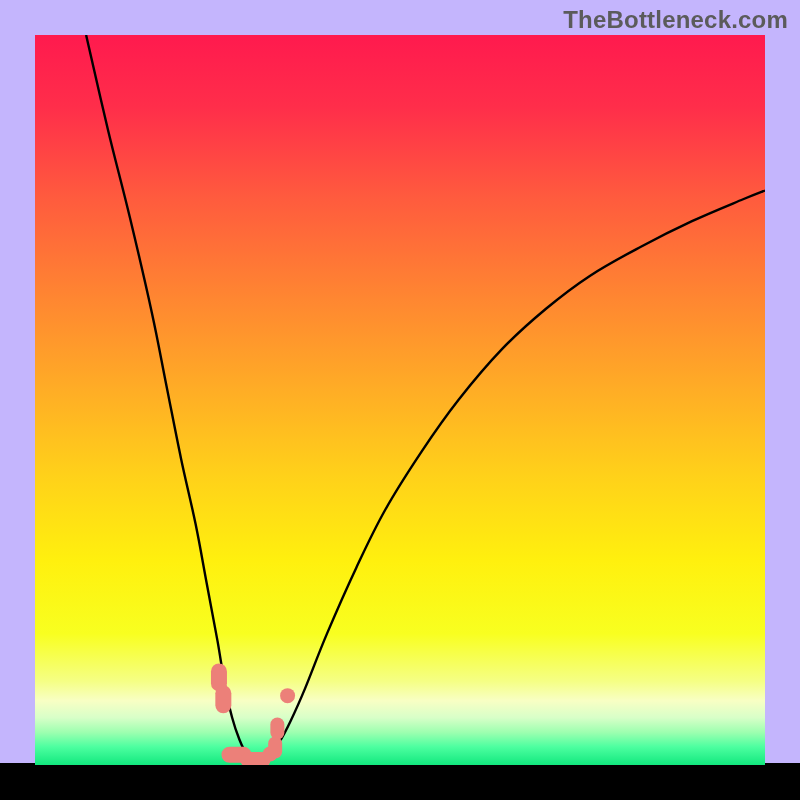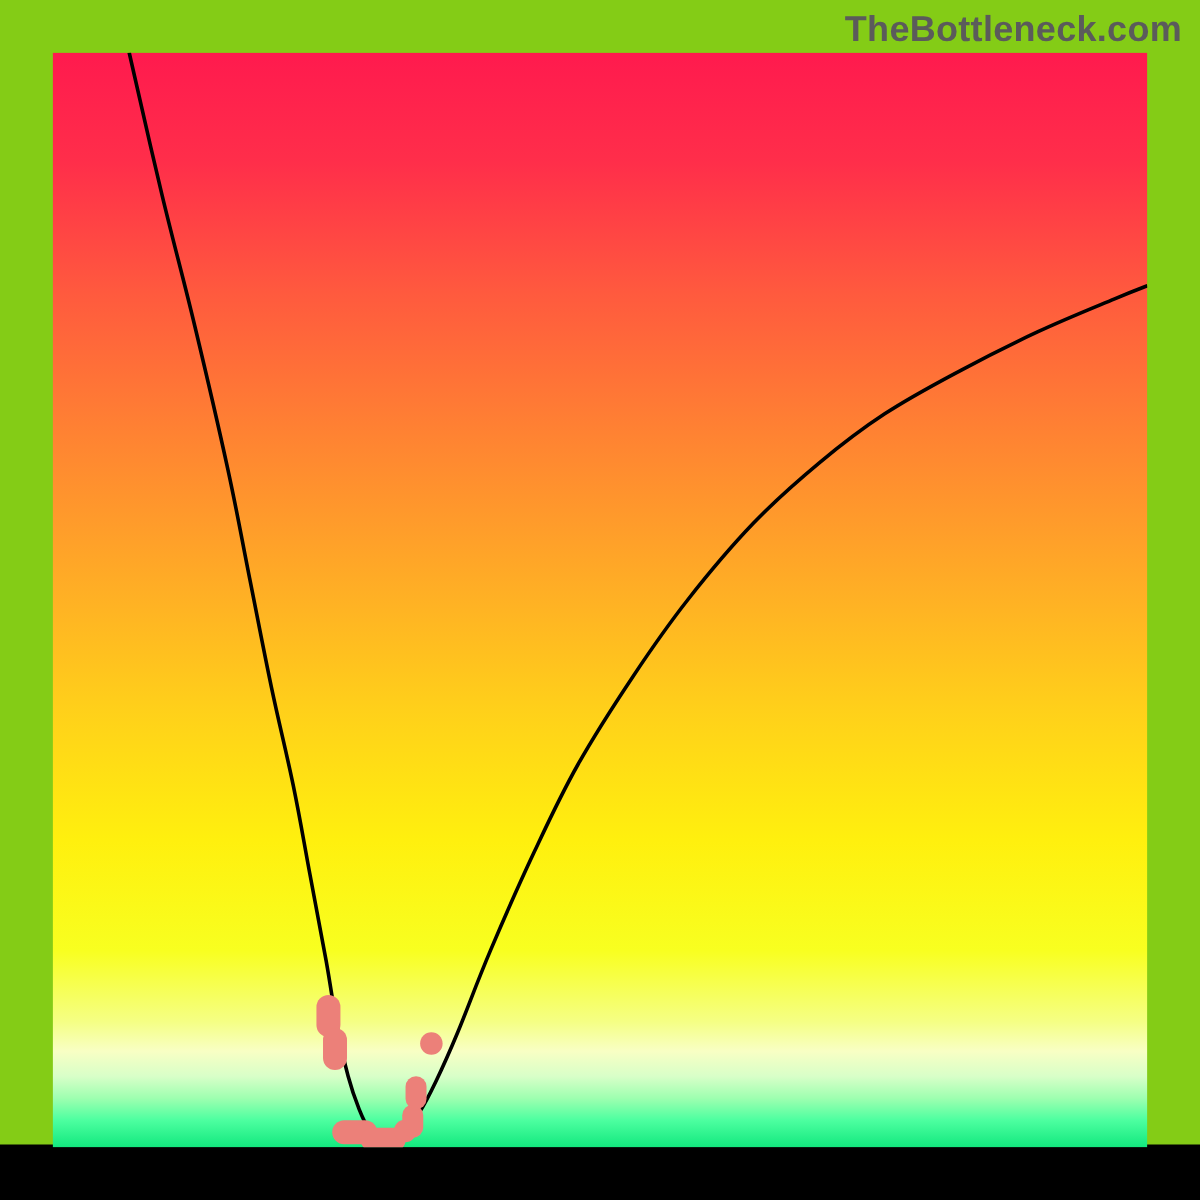--- a/index.html
+++ b/index.html
@@ -9,21 +9,21 @@
     height: 800px;
     background: #000;
     overflow: hidden;
   }
   .frame {
     position: absolute;
     left: 0;
     top: 0;
     width: 800px;
     height: 763px;
-    background: #84cc16;
+    background: #c4b5fd;
   }
   .plot {
     position: absolute;
     left: 35px;
     top: 35px;
     width: 730px;
     height: 730px;
     overflow: hidden;
   }
   .watermark {

